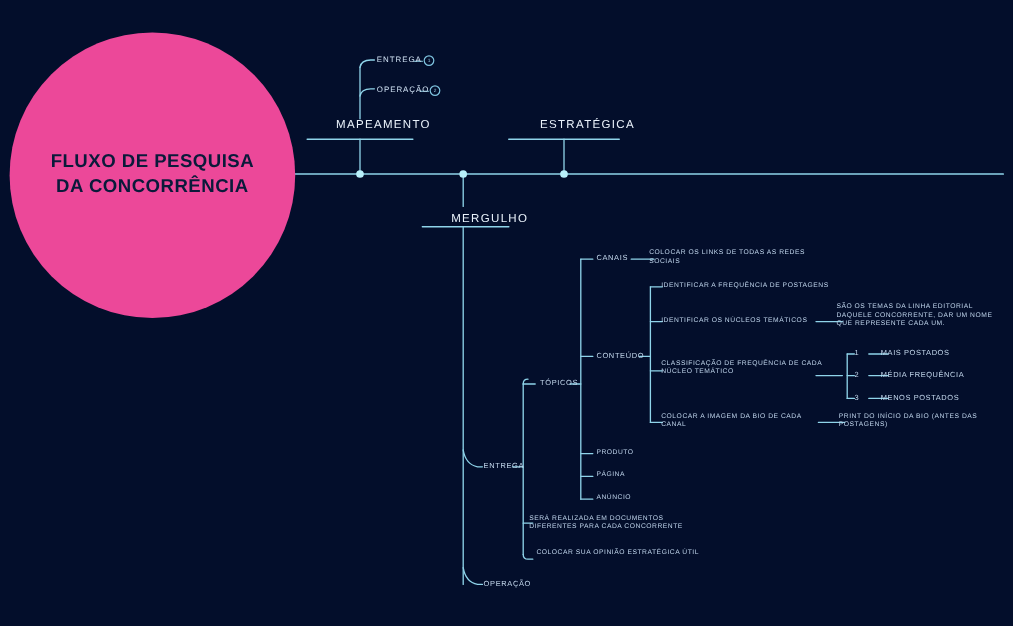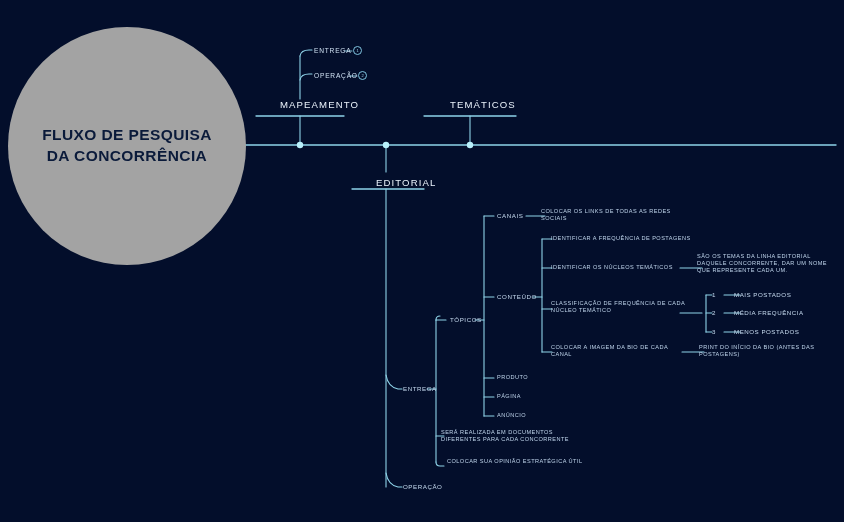--- a/index.html
+++ b/index.html
@@ -24,21 +24,21 @@
     height: 522px;
     pointer-events: none;
   }
   .hub {
     position: absolute;
     left: 8px;
     top: 27px;
     width: 238px;
     height: 238px;
     border-radius: 50%;
-    background: #a3a3a3;
+    background: #ec4899;
     display: flex;
     align-items: center;
     justify-content: center;
   }
   .hub-label {
     color: #0a1a3a;
     font-size: 15.5px;
     font-weight: bold;
     letter-spacing: 0.4px;
     line-height: 1.35;
@@ -184,23 +184,23 @@
     </g>
   </svg>
 
   <div class="hub">
     <div class="hub-label">FLUXO DE PESQUISA
 DA CONCORRÊNCIA</div>
   </div>
 
   <div class="node lvl1" style="left:262px; top:99px;">MAPEAMENTO</div>
 
-  <div class="node lvl1" style="left:432px; top:99px;">TEMÁTICOS</div>
-
-  <div class="node lvl1" style="left:358px; top:177px;">EDITORIAL</div>
+  <div class="node lvl1" style="left:432px; top:99px;">ESTRATÉGICA</div>
+
+  <div class="node lvl1" style="left:358px; top:177px;">MERGULHO</div>
 
   <div class="node lvl2" style="left:314px; top:47px;">ENTREGA</div>
   <div class="badge" style="left:353px; top:46px;">
     <span>1</span>
   </div>
 
   <div class="node lvl2" style="left:314px; top:72px;">OPERAÇÃO</div>
   <div class="badge" style="left:358px; top:71px;">
     <span>2</span>
   </div>

